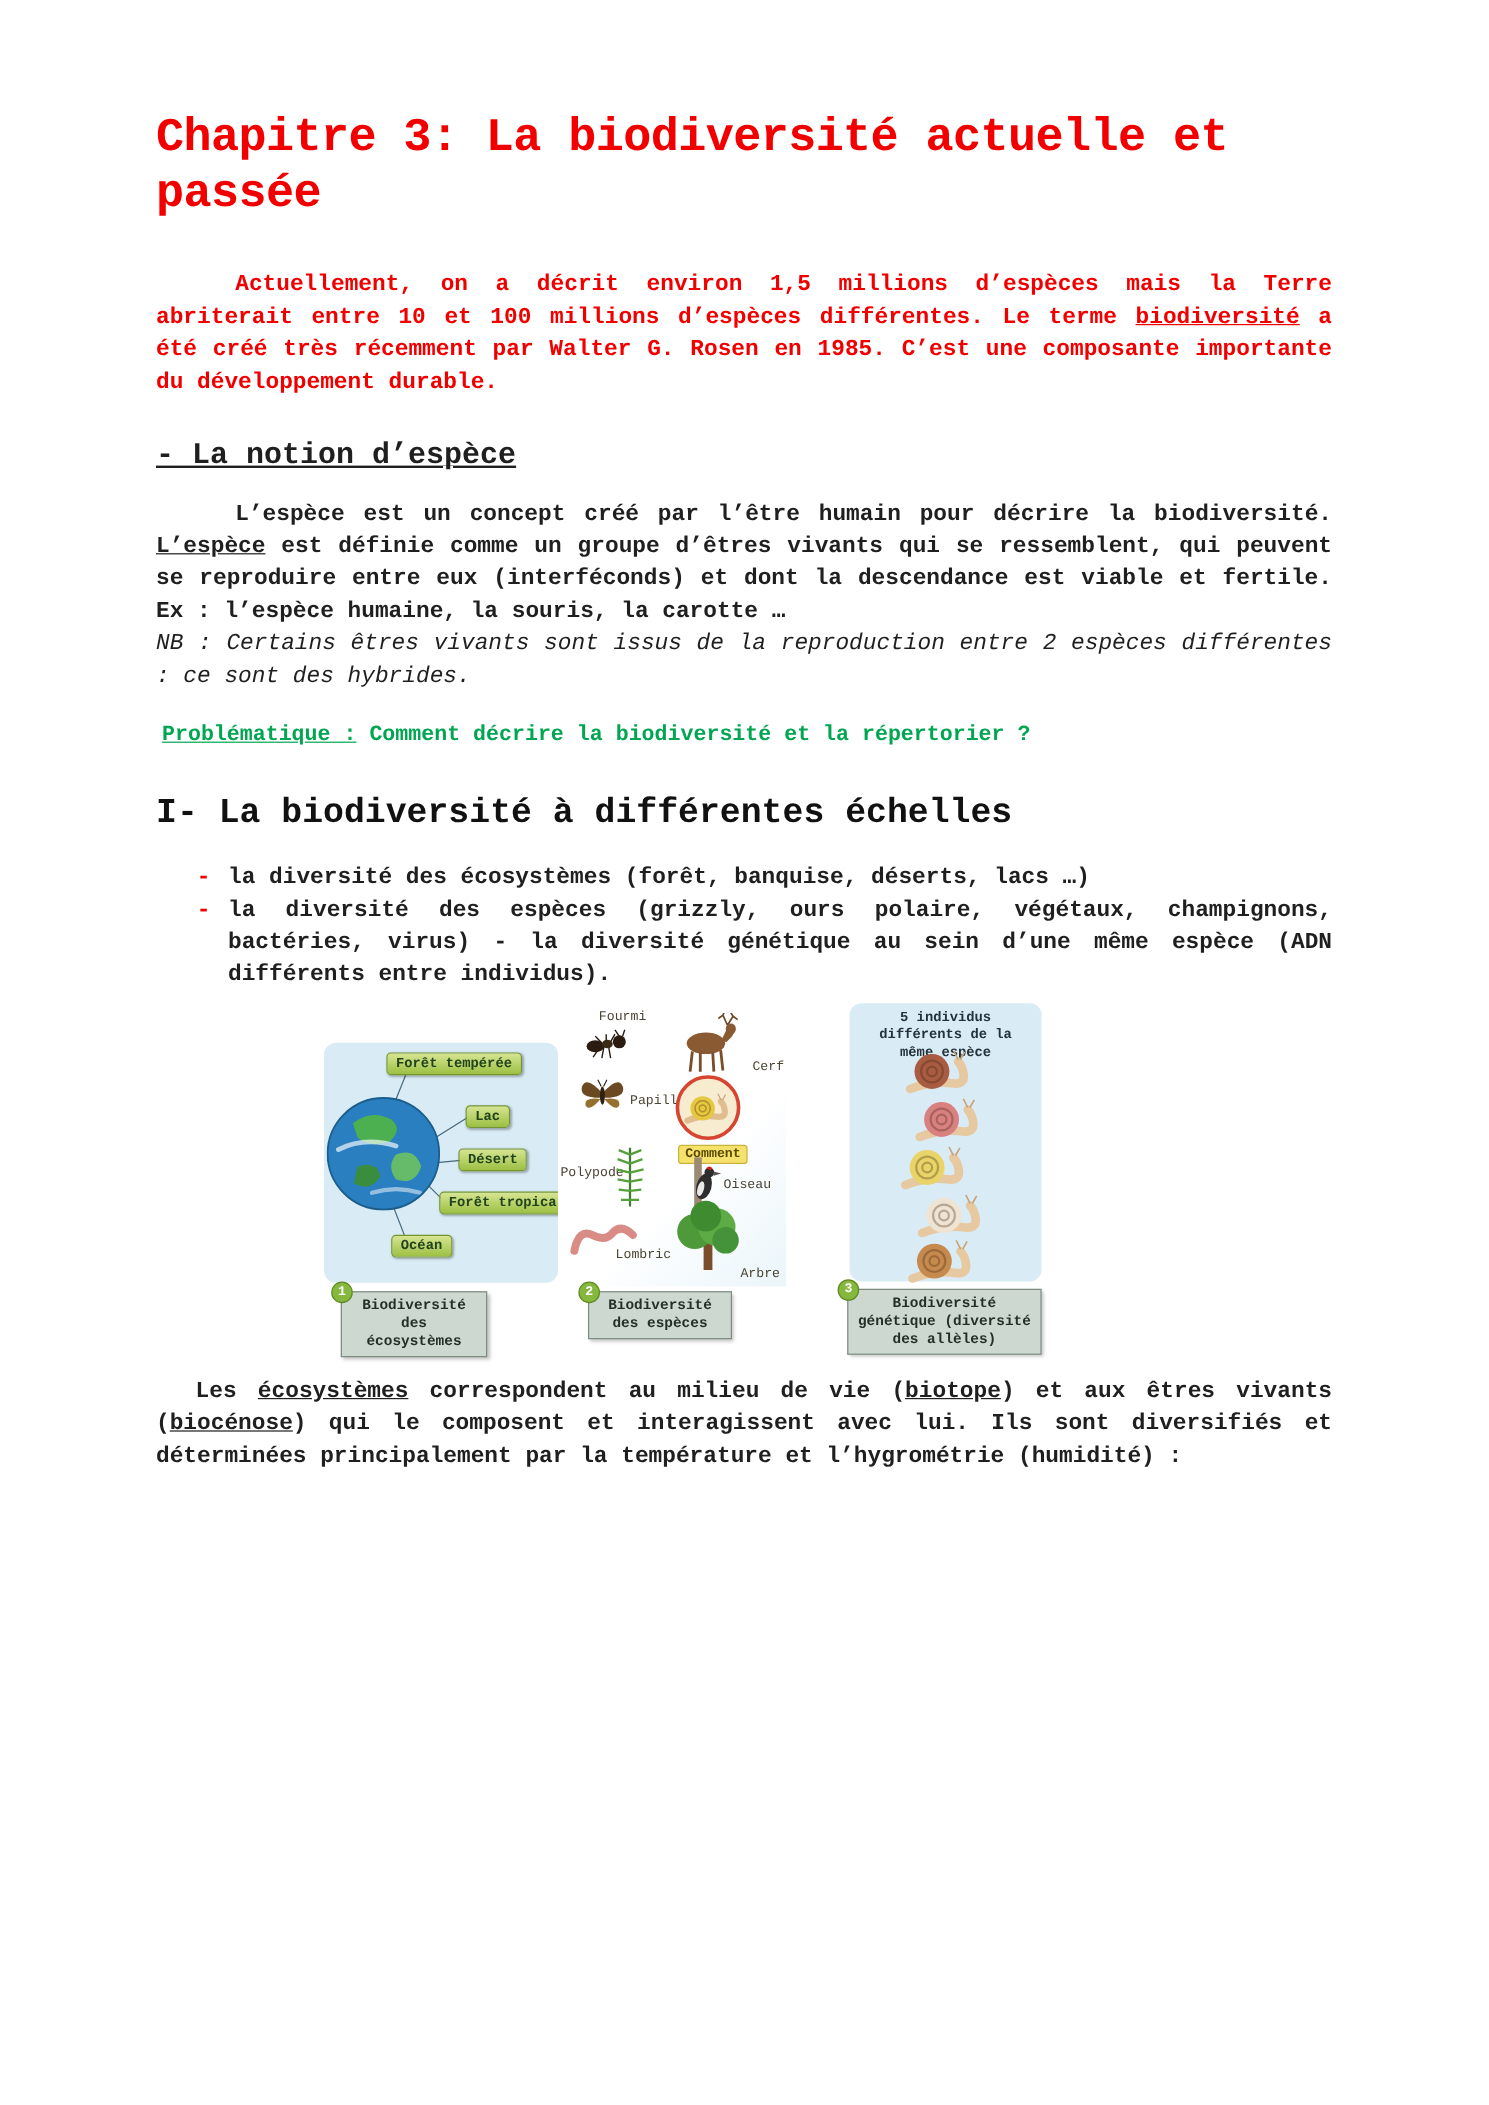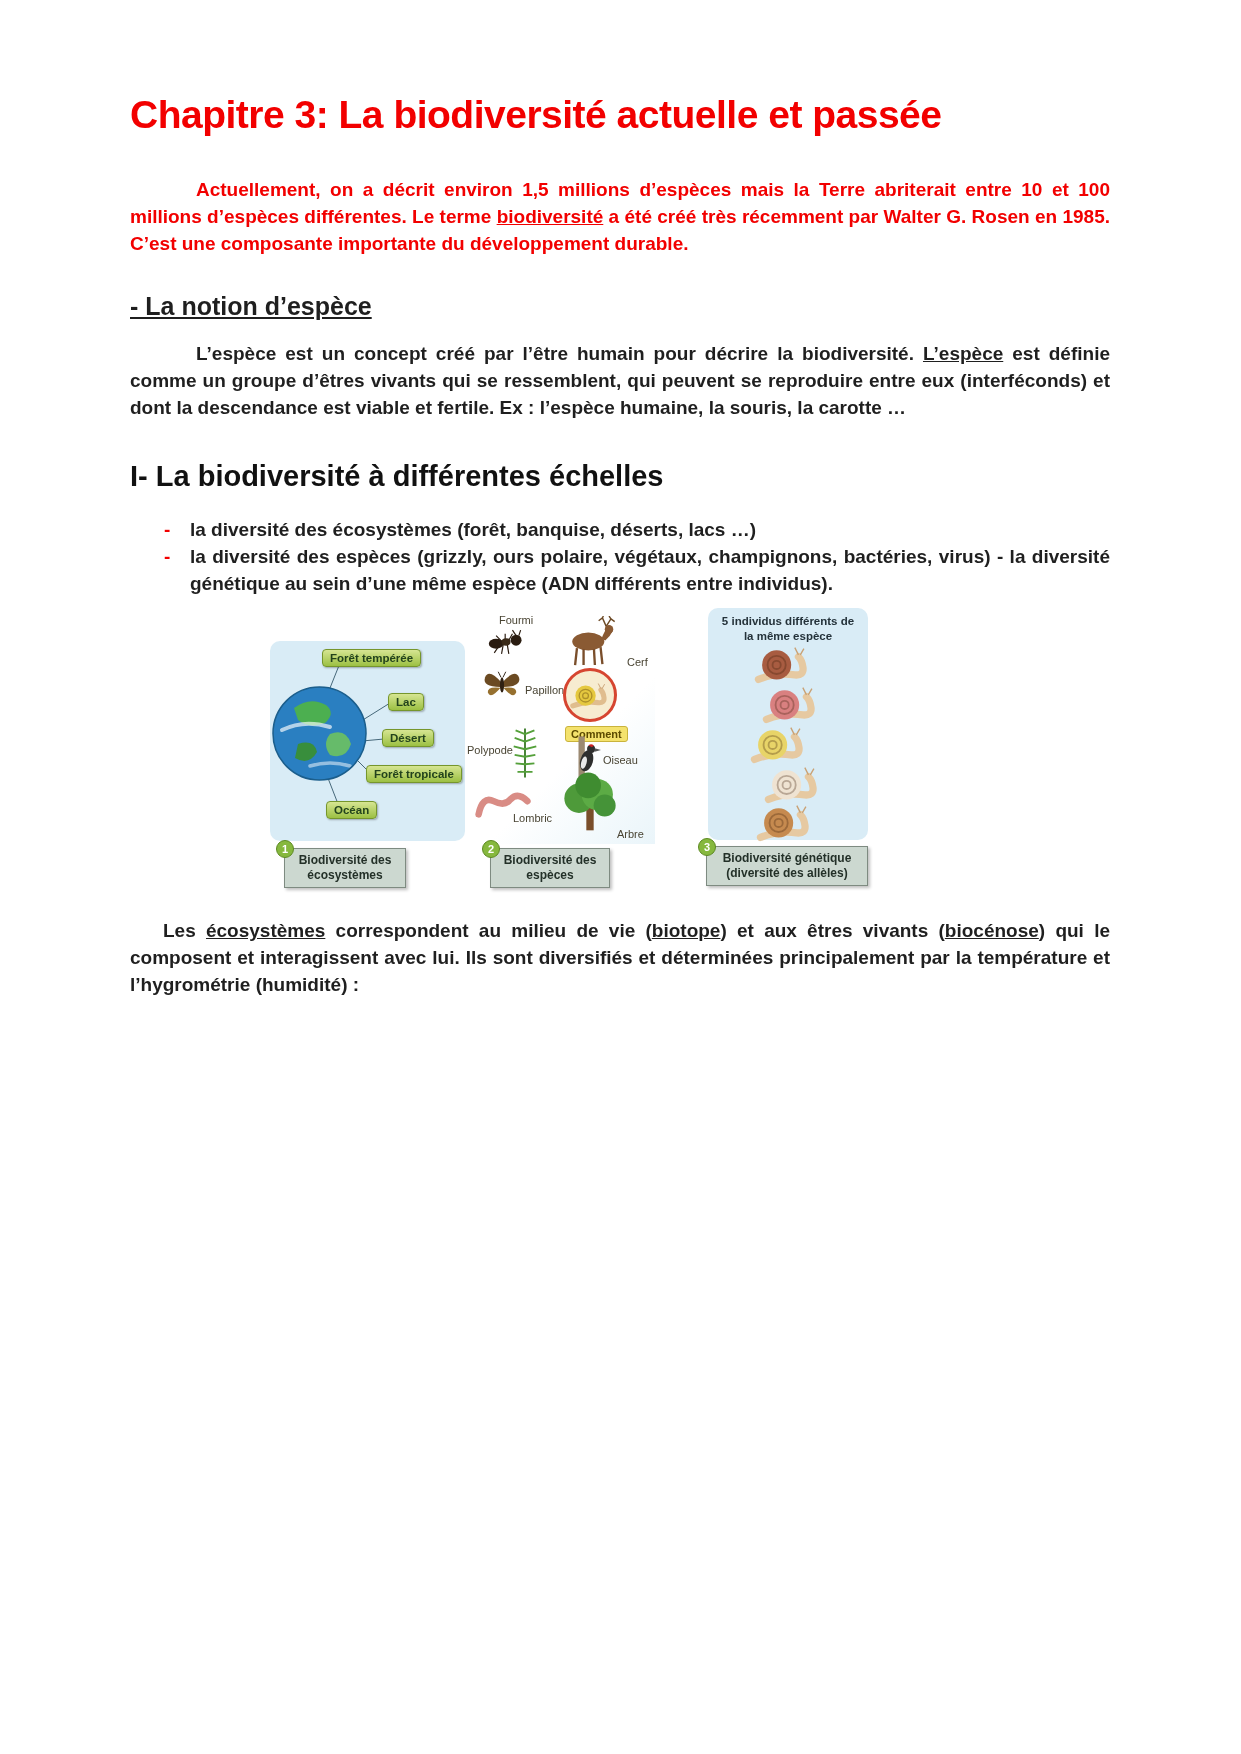--- a/index.html
+++ b/index.html
@@ -1,19 +1,19 @@
 <!DOCTYPE html>
 <html lang="fr"><head>
 <meta charset="utf-8">
 <style>
   * { box-sizing: border-box; }
   html, body { margin: 0; padding: 0; background: #ffffff; }
   .page {
     position: relative; width: 1241px; height: 1298px; background: #fff;
-    font-family: Liberation Sans, sans-serif;
+    font-family: Liberation Mono, monospace;
     color: #1f1f1f; overflow: hidden;
   }
   .content { padding: 0 131px 0 130px; }
   .doc-title { margin: 92px 0 0; font-size: 39px; line-height: 1.2; font-weight: 700; color: #f20000; letter-spacing: -0.5px; }
   p { margin: 0; }
   .body-text { font-size: 19px; font-weight: 700; line-height: 1.42; text-align: justify; }
   .indent { text-indent: 66px; }
   .indent-sm { text-indent: 33px; }
   .red-text { color: #f20000; }
   .u { text-decoration: underline; }
@@ -67,21 +67,23 @@
   <div class="content">
 
     <h1 class="doc-title">Chapitre 3: La biodiversité actuelle et passée</h1>
 
     <p class="body-text red-text indent mt-intro"><span>Actuellement, on a décrit environ 1,5 millions d’espèces mais la Terre abriterait entre 10 et 100 millions d’espèces différentes. Le terme </span><span class="u">biodiversité</span><span> a été créé très récemment par Walter G. Rosen en 1985. C’est une composante importante du développement durable.</span></p>
 
     <h2 class="h2-notion">- La notion d’espèce</h2>
 
     <p class="body-text indent mt-para"><span>L’espèce est un concept créé par l’être humain pour décrire la biodiversité. </span><span class="u">L’espèce</span><span> est définie comme un groupe d’êtres vivants qui se ressemblent, qui peuvent se reproduire entre eux (interféconds) et dont la descendance est viable et fertile. Ex : l’espèce humaine, la souris, la carotte …</span></p>
 
-
+    <p class="nb">NB : Certains êtres vivants sont issus de la reproduction entre 2 espèces différentes : ce sont des hybrides.</p>
+
+    <p class="problematique"><span class="u">Problématique :</span><span> Comment décrire la biodiversité et la répertorier ?</span></p>
 
     <h2 class="h1-section">I- La biodiversité à différentes échelles</h2>
 
 
 
     <ul class="bullets">
       <li>
           <span class="dash">-</span>
           <span class="btxt">la diversité des écosystèmes (forêt, banquise, déserts, lacs …)</span>
         </li>

